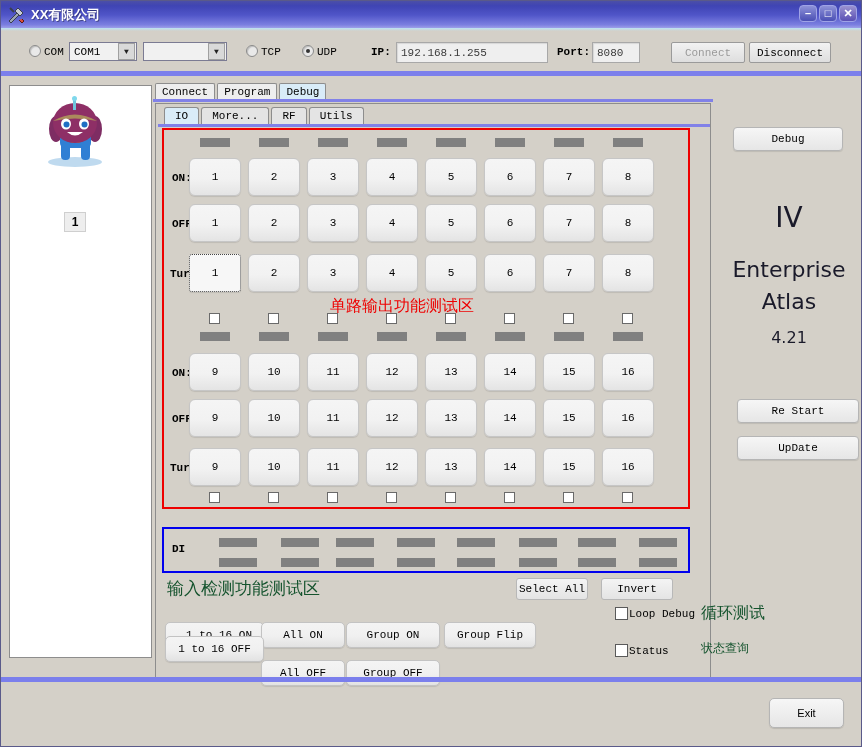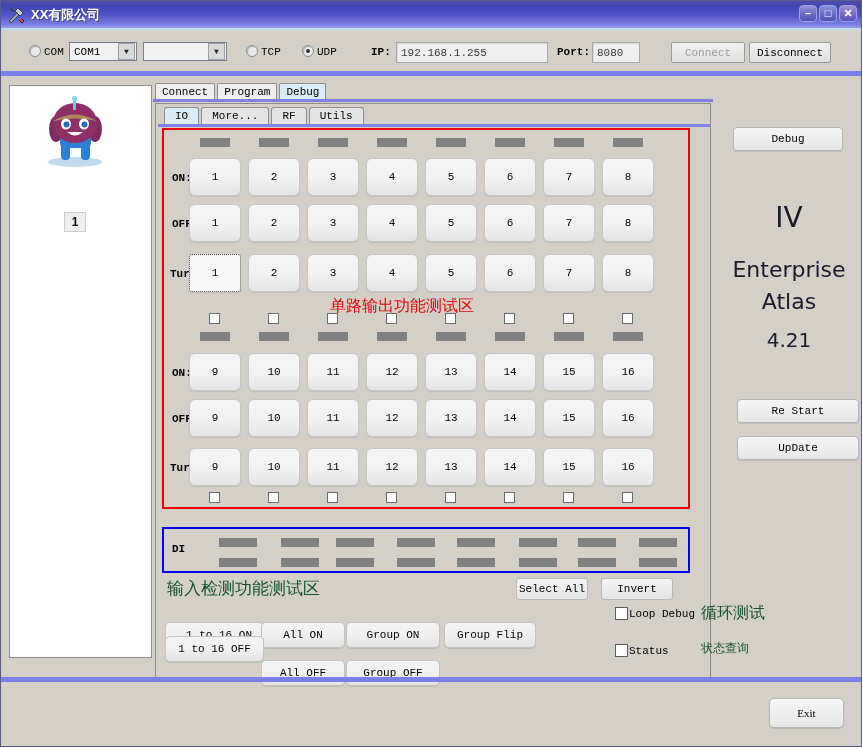--- a/index.html
+++ b/index.html
@@ -233,21 +233,21 @@
   }
 
   .bottom-sep{
     position:absolute;left:0;top:676px;width:860px;height:5px;background:#7b7fec;
   }
   .exitbtn{
     position:absolute;left:768px;top:697px;width:75px;height:30px;
     background:linear-gradient(to bottom,#f6f6f6,#e6e6e6);
     border:1px solid #b5b5b5;box-sizing:border-box;border-radius:5px;
     display:flex;align-items:center;justify-content:center;
-    font-size:11px;font-family:Liberation Serif, serif;
+    font-size:11px;font-family:Liberation Sans, sans-serif;
     box-shadow:0 1px 1px rgba(0,0,0,0.12);
   }
 </style>
 </head>
 <body>
 
 <div class="app">
 
   <div class="titlebar">
     <div class="tb-icon">
@@ -500,21 +500,21 @@
     <span>Status</span>
   </div>
   <div class="annot-blue" style="left:700px;top:639px;font-size:12px;">状态查询</div>
 
   <div class="rightpanel">
     <div class="rbtn" style="left:14px;top:42px;width:110px;">Debug</div>
 
     <div class="bigtext" style="left:0px;top:116px;font-size:28px;">IV</div>
     <div class="bigtext" style="left:0px;top:172px;font-size:22px;">Enterprise</div>
     <div class="bigtext" style="left:0px;top:204px;font-size:22px;">Atlas</div>
-    <div class="bigtext" style="left:0px;top:243px;font-size:20px;">4.21</div>
+    <div class="bigtext" style="left:0px;top:243px;font-size:16px;">4.21</div>
 
     <div class="rbtn" style="left:18px;top:314px;width:122px;">Re Start</div>
     <div class="rbtn" style="left:18px;top:351px;width:122px;">UpDate</div>
   </div>
 
   <div class="bottom-sep"></div>
   <div class="exitbtn">Exit</div>
 </div>
 
 </body></html>

